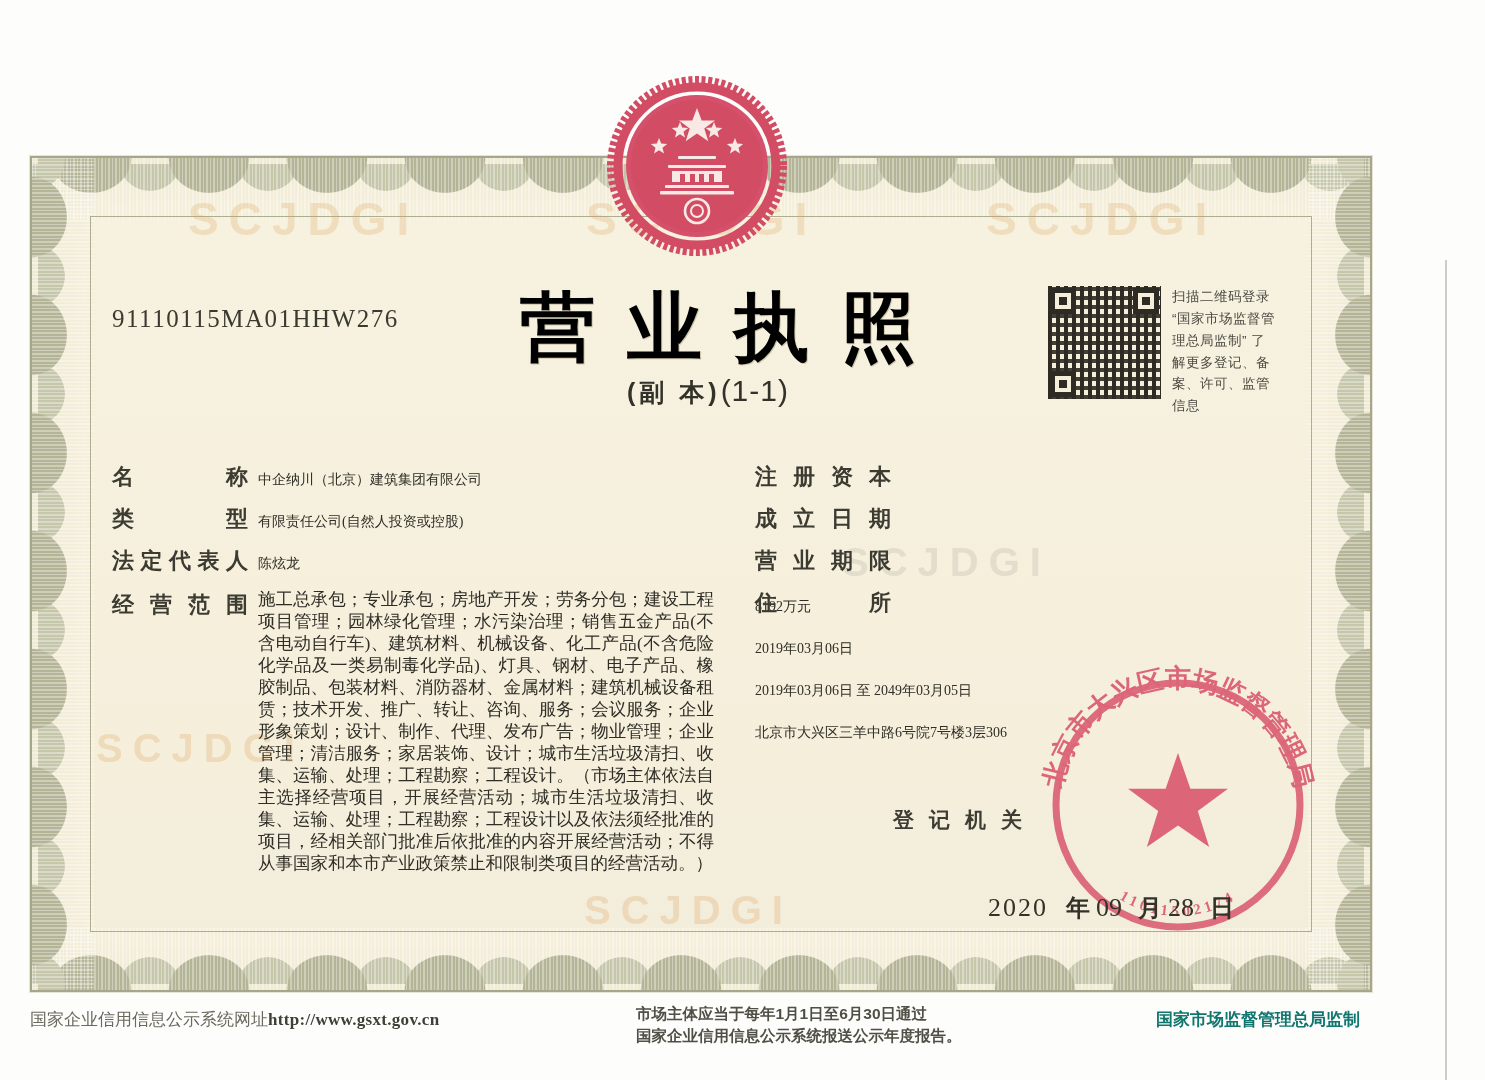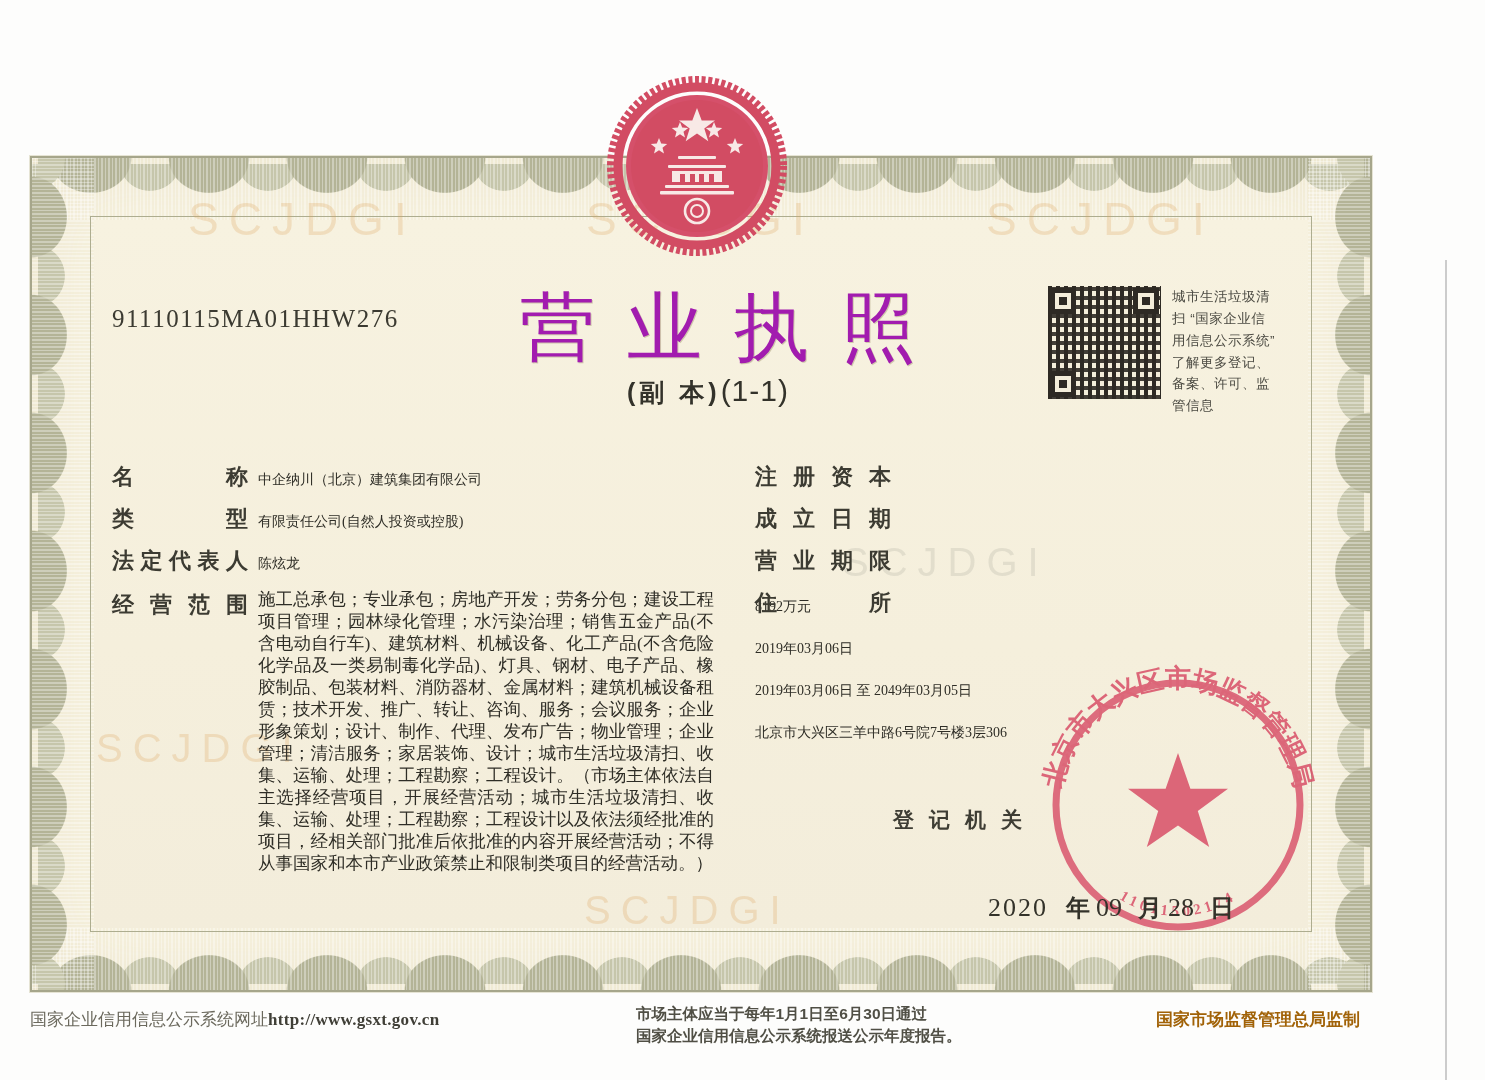--- a/index.html
+++ b/index.html
@@ -50,41 +50,41 @@
       repeating-linear-gradient(0deg, rgba(255,255,255,.35) 0 1px, rgba(0,0,0,0) 1px 3px),
       radial-gradient(ellipse 52px 60px at 100% 50%, #b4b497 0 66%, rgba(180,180,151,0) 68%),
       radial-gradient(ellipse 40px 44px at 100% 50%, #c6c6ab 0 66%, rgba(198,198,171,0) 68%);
     background-size: 62px 7px, 62px 118px, 62px 118px;
     background-position: 0 0, 0 0, -6px 59px;
   }
   .inner-line { position:absolute; inset:58px; border:1px solid #adad90; pointer-events:none; }
   .paper { position:absolute; inset:62px; background:linear-gradient(180deg,#f7f2e0 0%, #f5efdc 60%, #f3eddb 100%); }
 
   
-  .wm { position:absolute; font-weight:400; font-size:46px; letter-spacing:10px;
+  .wm { position:absolute; font-weight:700; font-size:46px; letter-spacing:10px;
         color:rgba(222,162,88,.26); white-space:nowrap; }
   .wm.gray { color:rgba(150,148,138,.20); }
   .wm1 { left:188px; top:192px; }
   .wm2 { left:586px; top:192px; }
   .wm3 { left:986px; top:192px; }
   .wm4 { left:842px; top:540px; font-size:40px; color:rgba(150,148,138,.16); }
   .wm5 { left:96px;  top:726px; font-size:40px; }
   .wm6 { left:584px; top:888px; font-size:40px; }
 
   
   .emblem { position:absolute; left:606px; top:66px; width:182px; height:200px; }
 
   
   .credit-block { position:absolute; left:112px; top:290px; }
   .credit-label { font-size:22px; font-weight:700; letter-spacing:8px; color:#45443a; }
   .credit-code  { margin-top:15px; font-family:"Liberation Serif", serif; font-size:25px;
                   letter-spacing:1.5px; color:#3b3a31; }
 
   .title { position:absolute; left:488px; top:278px; width:440px; text-align:left;
-           font-size:75px; font-weight:400; color:#a21caf; letter-spacing:32px; text-indent:32px;
+           font-size:75px; font-weight:700; color:#000000; letter-spacing:32px; text-indent:32px;
            text-shadow:1px 1px 0 rgba(90,75,20,.25); white-space:nowrap; }
   .subtitle { position:absolute; left:488px; top:374px; width:440px; text-align:center;
               font-size:25px; color:#33322a; font-weight:600; letter-spacing:4px; }
   .subtitle .copy-no { font-family:Liberation Sans, sans-serif; font-size:30px; font-weight:400; letter-spacing:1px; }
 
   
   .qr-wrap { position:absolute; left:1048px; top:286px; width:230px; }
   .qr {
     position:absolute; left:0; top:0; width:113px; height:113px;
     background-color:#f4eeda;
@@ -120,21 +120,21 @@
   .issue-date .yr { letter-spacing:2px; }
   .issue-date .cj { font-family:"Liberation Sans", sans-serif; font-size:24px; font-weight:600; }
   .g18 { margin-left:18px; } .g6 { margin-left:6px; } .g16 { margin-left:16px; }
 
   
   .f-left { position:absolute; left:30px; top:1008px; font-size:17px; color:#6b695d;
             font-family:"Liberation Serif", serif; }
   .f-left .url { color:#403f37; font-weight:700; font-size:17px; letter-spacing:.3px; }
   .f-mid { position:absolute; left:588px; top:1003px; font-size:15.5px; line-height:1.45;
            color:#504f45; font-weight:600;margin-left:48px; }
-  .f-right { position:absolute; left:1156px; top:1008px; font-size:17px; color:#a16207; font-weight:600; }
+  .f-right { position:absolute; left:1156px; top:1008px; font-size:17px; color:#0f766e; font-weight:600; }
 
   .page-edge { position:absolute; left:1445px; top:260px; width:2px; height:820px; background:#cccccc; }
 </style>
 </head>
 <body>
 
 <div class="cert">
   <div class="paper"></div>
   <div class="band top"></div>
   <div class="band bottom"></div>
@@ -185,21 +185,21 @@
 <div class="subtitle">
   <span>(副  本)</span><span class="copy-no">(1-1)</span>
 </div>
 
 <div class="qr-wrap">
   <div class="qr">
     <div class="finder tl"></div>
     <div class="finder tr"></div>
     <div class="finder bl"></div>
   </div>
-  <div class="qr-caption">城市生活垃圾清扫 “国家企业信用信息公示系统” 了解更多登记、备案、许可、监管信息</div>
+  <div class="qr-caption">扫描二维码登录 “国家市场监督管理总局监制” 了解更多登记、备案、许可、监管信息</div>
 </div>
 
 <div class="frow lrow r1">
   <span class="flabel">名称</span>
   <span class="fvalue">中企纳川（北京）建筑集团有限公司</span>
 </div>
 <div class="frow lrow r2">
   <span class="flabel">类型</span>
   <span class="fvalue">有限责任公司(自然人投资或控股)</span>
 </div>

